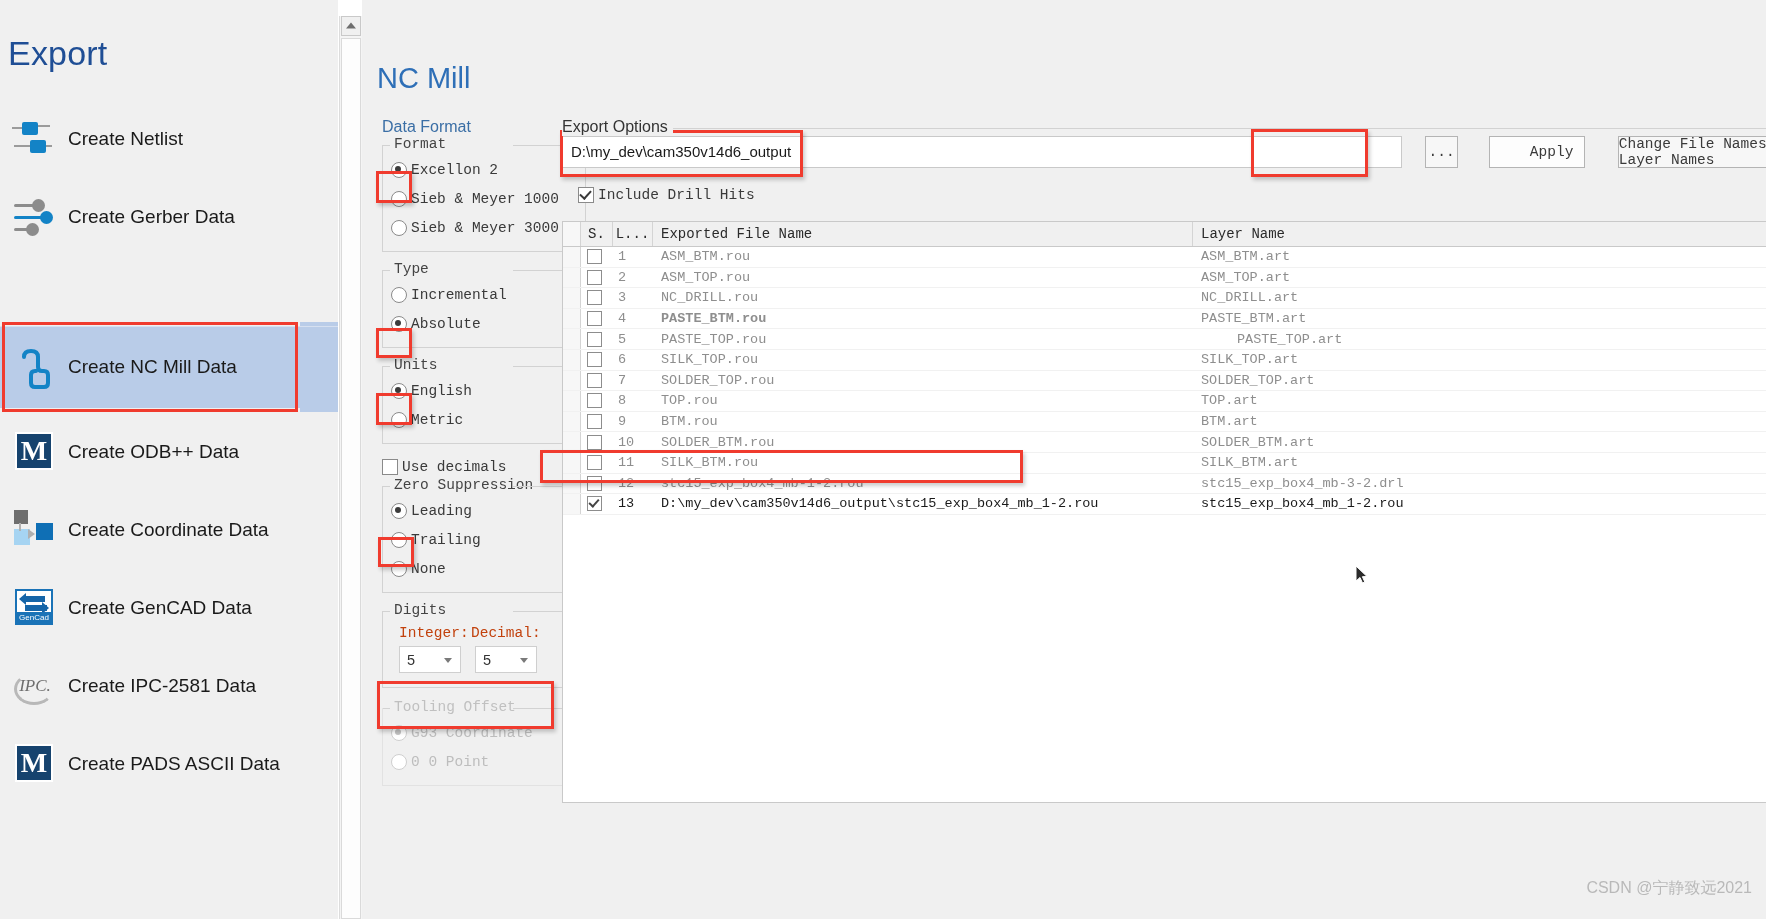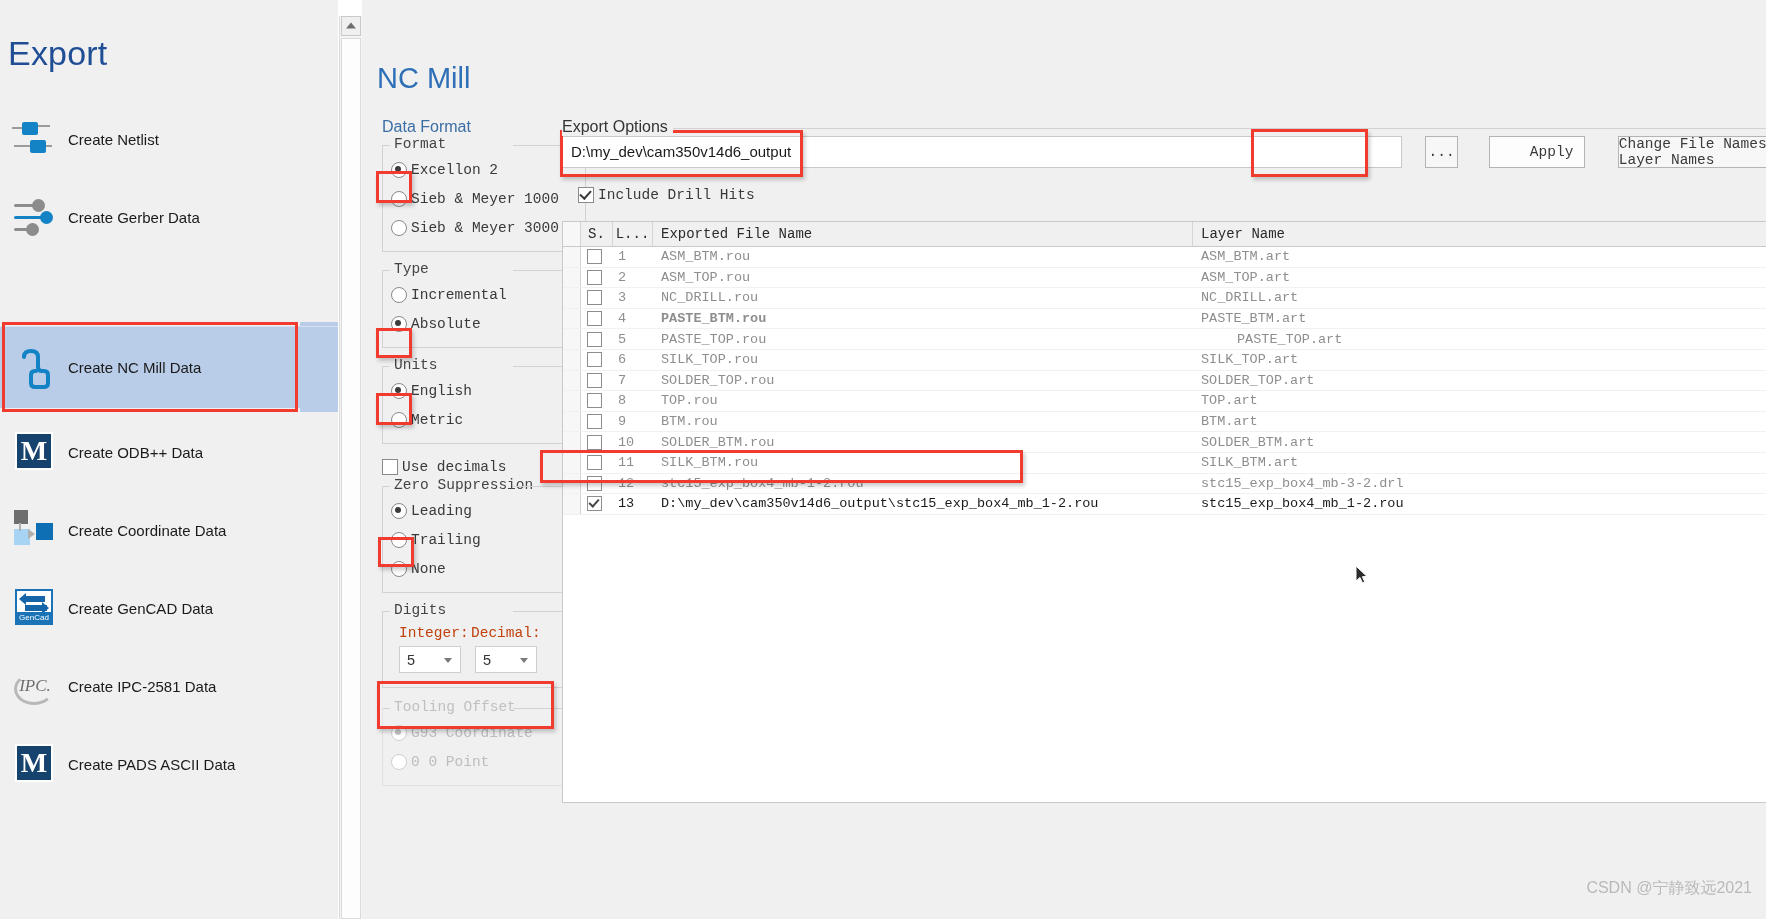--- a/index.html
+++ b/index.html
@@ -22,21 +22,21 @@
   }
   .nav-item{
     position:absolute;left:0;width:338px;height:78px;
     display:flex;align-items:center;
   }
   .nav-item .ico{
     width:46px;height:46px;margin-left:12px;margin-right:10px;
     position:relative;flex:0 0 auto;
   }
   .nav-item .lbl{
-    font-size:15px;color:#1a1a1a;white-space:nowrap;
+    font-size:19px;color:#1a1a1a;white-space:nowrap;
   }
   .nav-item.selected{
     background:linear-gradient(#b9cce8,#b9cce8);
     box-shadow:inset 0 1px 0 #d6e0f0;
   }
   #sel-highlight{
     position:absolute;left:2px;top:322px;width:296px;height:90px;
     border:3px solid #f03b2e;box-sizing:border-box;pointer-events:none;
   }
   #sidebar-strip{

